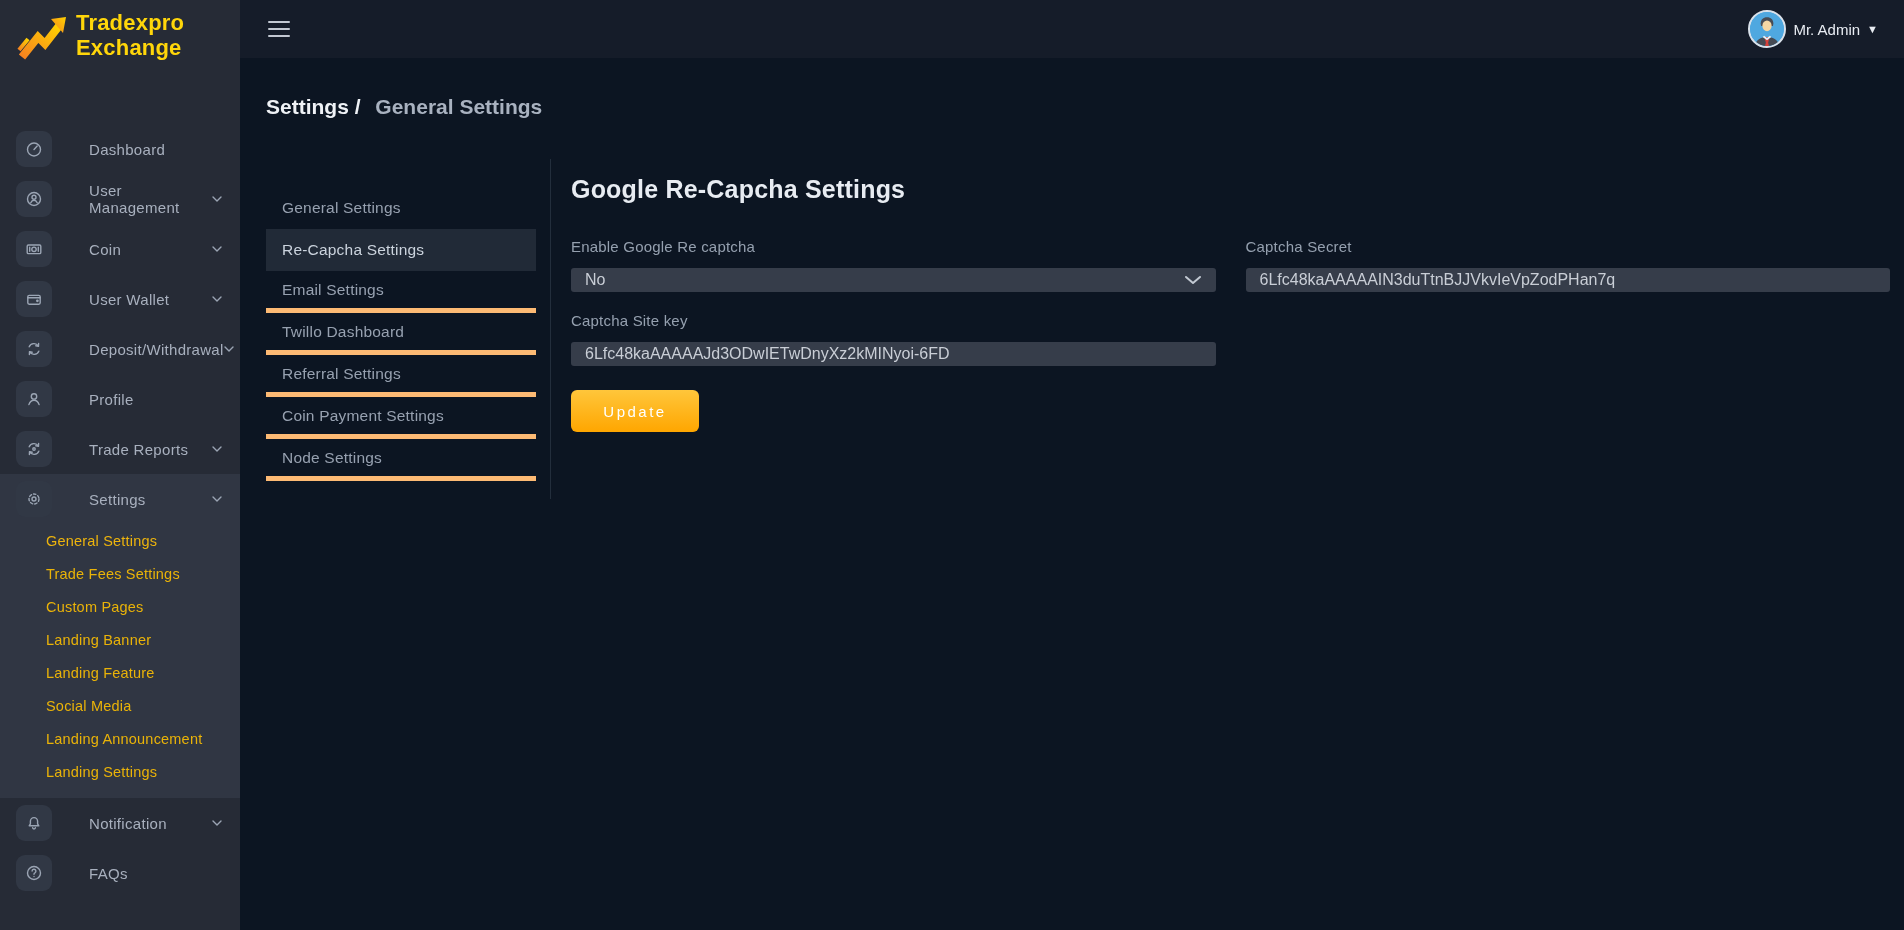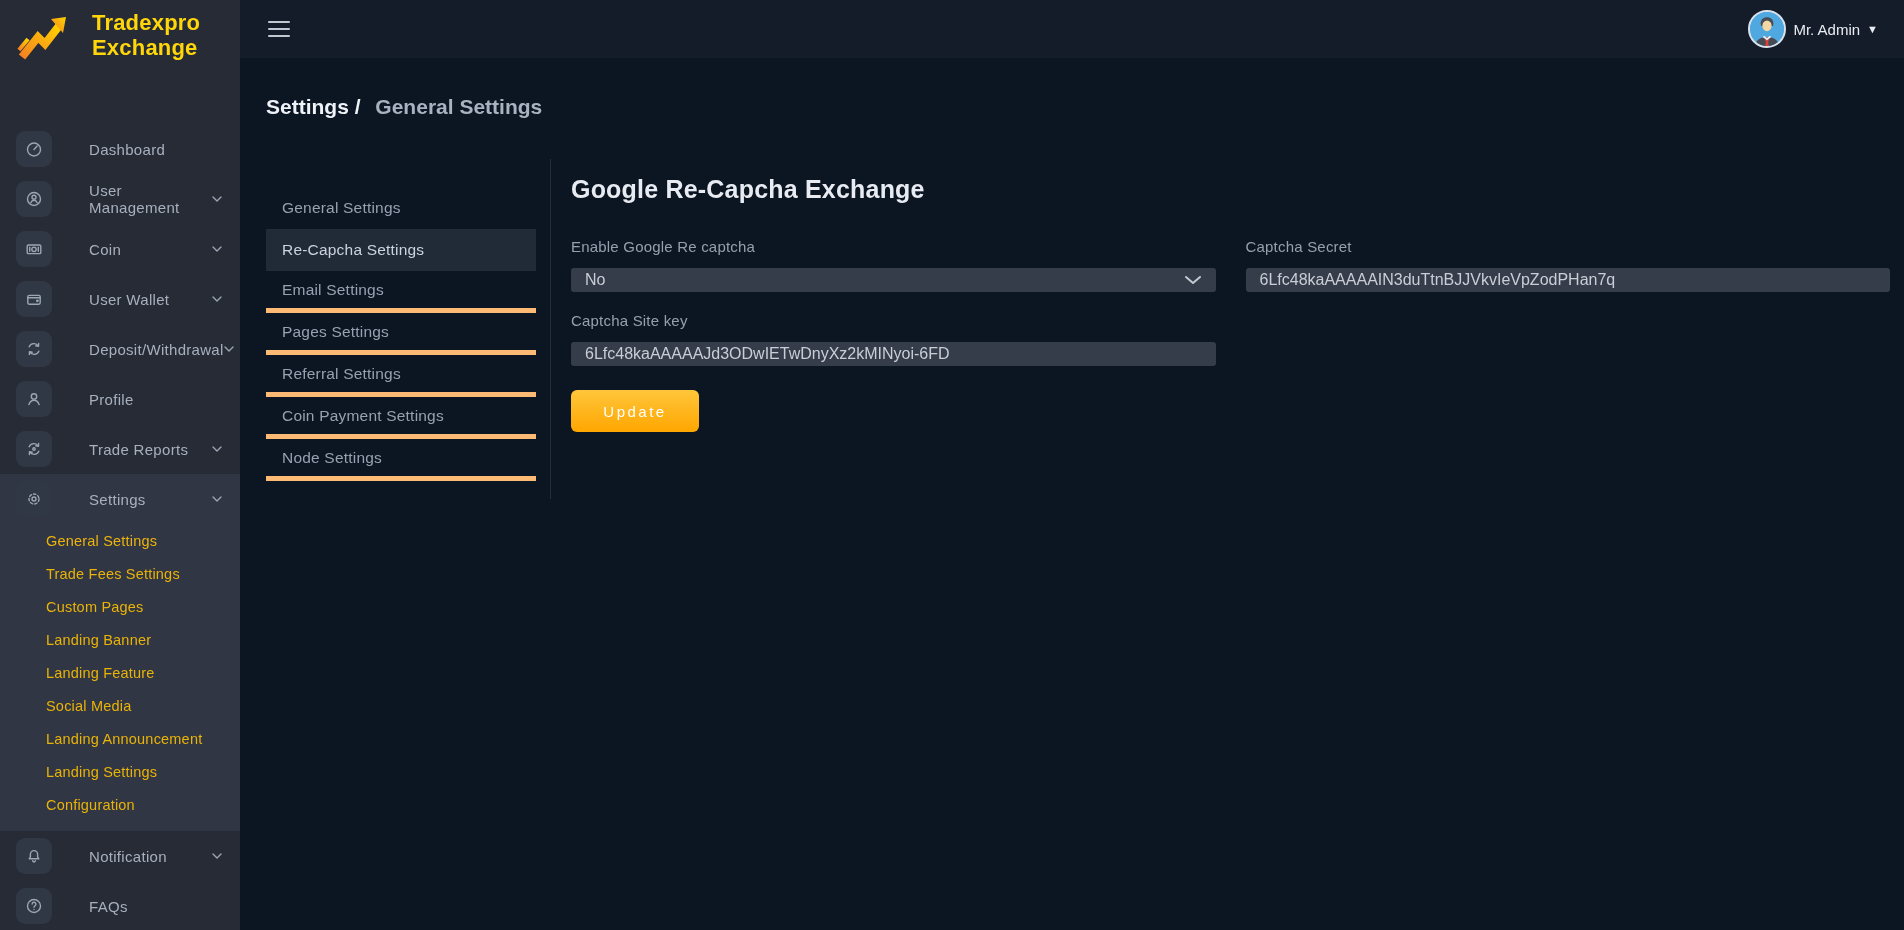--- a/index.html
+++ b/index.html
@@ -10,21 +10,21 @@
     font-family:"Liberation Sans", sans-serif;
     -webkit-font-smoothing:antialiased;
   }
   .app { display:flex; width:100%; height:100%; }
 
   
   .sidebar {
     flex:0 0 240px; width:240px; background:#262B36; color:#A8B0BE;
     display:flex; flex-direction:column; overflow:hidden;
   }
-  .logo { display:flex; align-items:center; gap:20px; padding:8px 10px 6px 12px; cursor:pointer; }
+  .logo { display:flex; align-items:center; gap:4px; padding:8px 10px 6px 12px; cursor:pointer; }
   .logo svg { width:60px; height:56px; flex:0 0 auto; }
   .logo-text { color:#FFD60A; font-weight:bold; font-size:22px; line-height:1.12; letter-spacing:.2px; }
   .menu { margin-top:54px; }
   .mi { position:relative; display:flex; align-items:center; height:50px; padding:0 18px 0 16px; cursor:pointer; }
   .ibox {
     width:36px; height:36px; border-radius:9px; background:#313845;
     display:flex; align-items:center; justify-content:center; margin-right:13px; flex:0 0 auto;
   }
   .mi .lbl { font-size:15px; color:#A8B0BE; letter-spacing:.3px;margin-left:24px; }
   .mi .chev { margin-left:auto; display:flex; }
@@ -234,21 +234,20 @@
         </div>
         <div class="sub">
           <div class="sitem active">General Settings</div>
           <div class="sitem">Trade Fees Settings</div>
           <div class="sitem">Custom Pages</div>
           <div class="sitem">Landing Banner</div>
           <div class="sitem">Landing Feature</div>
           <div class="sitem">Social Media</div>
           <div class="sitem">Landing Announcement</div>
           <div class="sitem">Landing Settings</div>
-          <div class="sitem">Configuration</div>
         </div>
       </div>
 
       <div class="mi">
         <span class="ibox">
           <svg width="18" height="18" viewBox="0 0 18 18">
               <g class="icon-stroke">
                 <path d="M9 3.6a3.6 3.6 0 0 1 3.6 3.6v2.6l1.2 2H4.2l1.2-2V7.2A3.6 3.6 0 0 1 9 3.6z"></path>
                 <path d="M7.6 13.6a1.4 1.4 0 0 0 2.8 0"></path>
               </g>
@@ -308,28 +307,28 @@
         <span class="bc-section">Settings /</span>
         <span class="bc-page">General Settings</span>
       </div>
 
       <div class="content-row">
 
         <nav class="subnav">
           <div class="sn-item">General Settings</div>
           <div class="sn-item active">Re-Capcha Settings</div>
           <div class="sn-item bordered">Email Settings</div>
-          <div class="sn-item bordered">Pages Settings</div>
+          <div class="sn-item bordered">Twillo Dashboard</div>
           <div class="sn-item bordered">Referral Settings</div>
           <div class="sn-item bordered">Coin Payment Settings</div>
           <div class="sn-item bordered">Node Settings</div>
         </nav>
 
         <section class="form-col">
-          <h2 class="form-title">Google Re-Capcha Exchange</h2>
+          <h2 class="form-title">Google Re-Capcha Settings</h2>
 
           <div class="grid">
 
             <div class="field">
               <label>Enable Google Re captcha</label>
               <div class="control select-box">
                 <span>No</span>
                 <svg width="18" height="10" viewBox="0 0 18 10">
                   <path d="M2 2l7 6 7-6" stroke="#C3CAD3" stroke-width="2" fill="none" stroke-linecap="round" stroke-linejoin="round"></path>
                 </svg>

